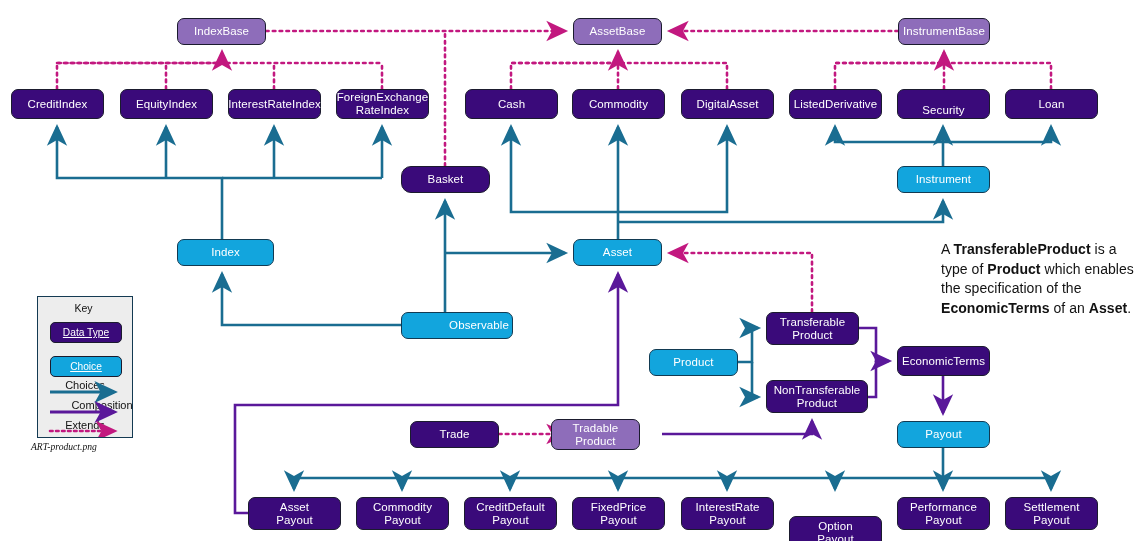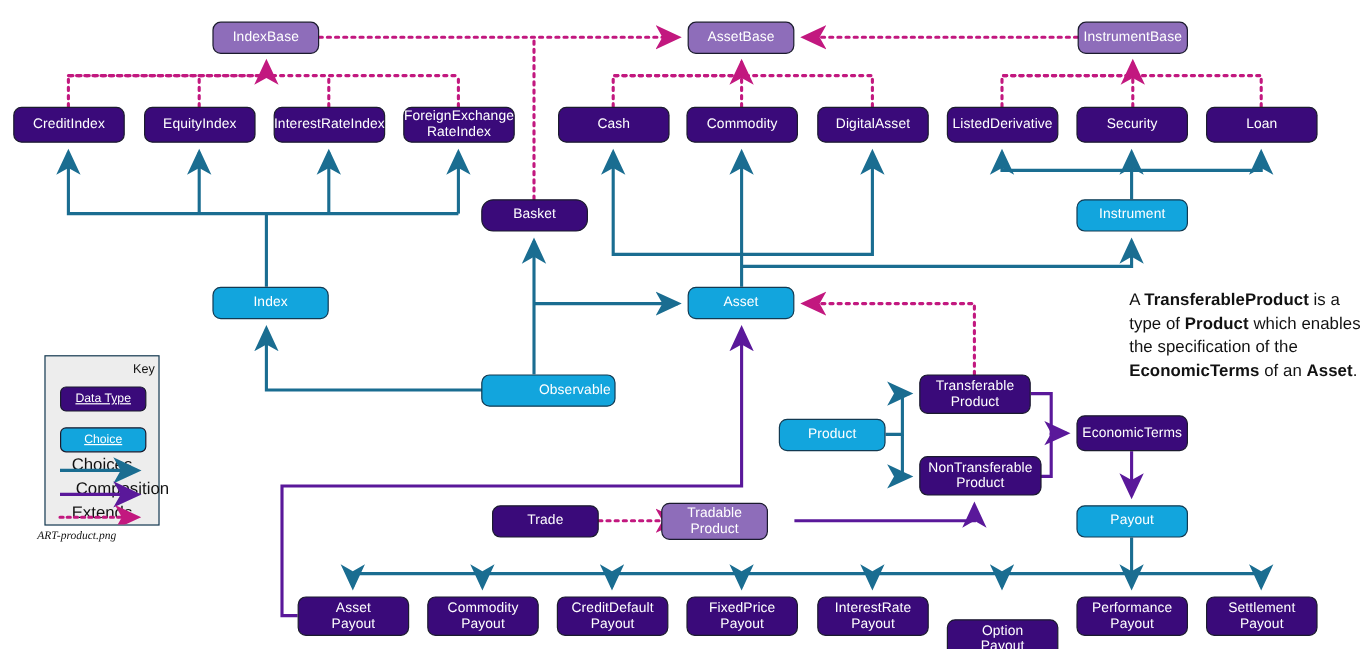--- a/index.html
+++ b/index.html
@@ -36,32 +36,32 @@
     margin-left:48px;
   }
   .note b{font-weight:bold;}
 
   
   #legend{
     position:absolute;left:37px;top:296px;width:94px;height:140px;
     background:#ededed;border:1.6px solid #143a52;z-index:4;
   }
   #legend .ttl{
-    position:absolute;left:0;top:5px;width:91px;text-align:right;
+    position:absolute;left:0;top:5px;width:91px;text-align:center;
     font-size:10.5px;color:#111;
   }
   .lg-box{
     position:absolute;left:12px;width:70px;height:19px;
     border:1.4px solid #1b1b2e;border-radius:5px;
     display:flex;align-items:center;justify-content:center;
     color:#fff;font-size:10.2px;text-decoration:underline;
   }
   .lg-lbl{
     position:absolute;width:94px;text-align:center;
-    font-size:14px;color:#111;left:0;
+    font-size:11px;color:#111;left:0;
   }
   #legend-caption{
     position:absolute;left:31px;top:441px;
     font-size:9.6px;font-style:italic;color:#111;z-index:4;
     font-family:"Liberation Serif",serif;
   }
 </style>
 </head>
 <body>
 
@@ -186,21 +186,21 @@
       </div>
       <div class="node datatype" style="left: 572px; top: 89px; width: 93px; height: 30px;">
         <span>Commodity</span>
       </div>
       <div class="node datatype" style="left: 681px; top: 89px; width: 93px; height: 30px;">
         <span>DigitalAsset</span>
       </div>
       <div class="node datatype" style="left: 789px; top: 89px; width: 93px; height: 30px;">
         <span>ListedDerivative</span>
       </div>
-      <div class="node datatype" style="left: 897px; top: 89px; width: 93px; height: 30px;">
+      <div class="node datatype" style="left: 897px; top: 89px; width: 93px; height: 30px; align-items: flex-end;">
         <span>Security</span>
       </div>
       <div class="node datatype" style="left: 1005px; top: 89px; width: 93px; height: 30px;">
         <span>Loan</span>
       </div>
       <div class="node datatype" style="left: 401px; top: 166px; width: 89px; height: 27px; border-radius: 10px;">
         <span>Basket</span>
       </div>
       <div class="node choice" style="left: 897px; top: 166px; width: 93px; height: 27px;">
         <span>Instrument</span>

